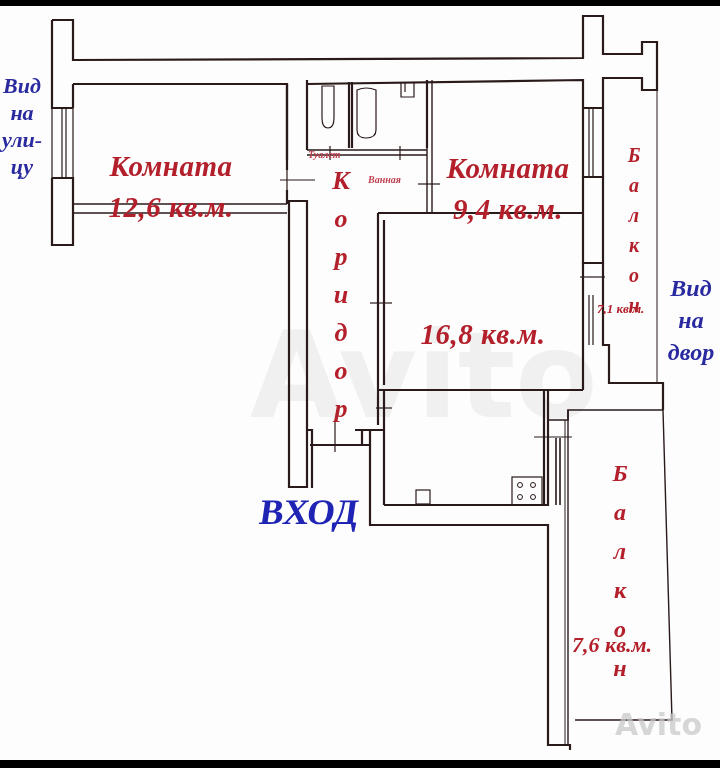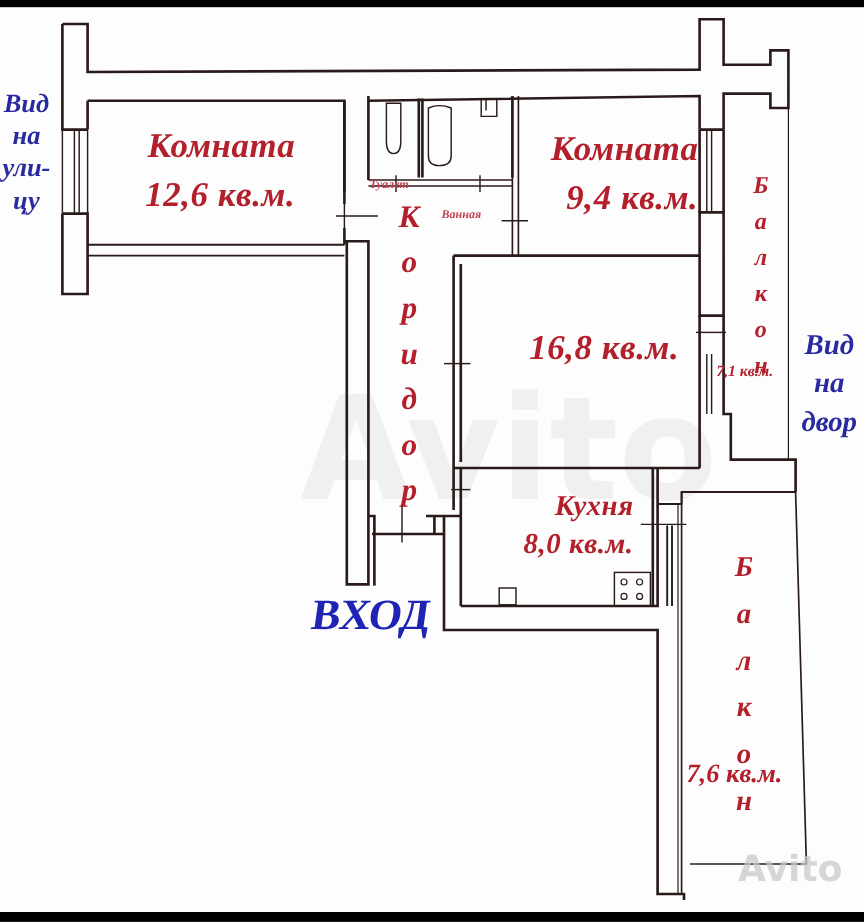--- a/index.html
+++ b/index.html
@@ -35,22 +35,23 @@
       position: absolute;
       font-family: "Liberation Serif", "DejaVu Serif", serif;
       font-style: italic;
       font-weight: bold;
       white-space: nowrap;
       line-height: 1;
     }
     .room {
       color: #b3202b;
       font-size: 29px;
-      text-align: right;
+      text-align: center;
       letter-spacing: 0.5px;
+      margin-top: 44px;
     }
     .room .area {
       display: block;
       margin-top: 12px;
     }
     .small {
       color: #c04050;
       font-size: 10px;
       font-weight: bold;
     }
@@ -220,24 +221,20 @@
       <span>и</span>
       <span>д</span>
       <span>о</span>
       <span>р</span>
     </div>
 
     <div class="label room" style="left:400px; top:258px; width:166px;">
       <span class="area">16,8 кв.м.</span>
     </div>
 
-    <div class="label room" style="left:392px; top:404px; width:136px; font-size:24px;">
-      <span>Кухня</span>
-      <span class="area" style="margin-top:8px;">8,0 кв.м.</span>
-    </div>
 
     <div class="label vertical balcony" style="left:622px; top:134px; width:24px;">
       <span>Б</span>
       <span>а</span>
       <span>л</span>
       <span>к</span>
       <span>о</span>
       <span>н</span>
     </div>
     <div class="label balc-area" style="left:597px; top:296px;">7,1 кв.м.</div>

